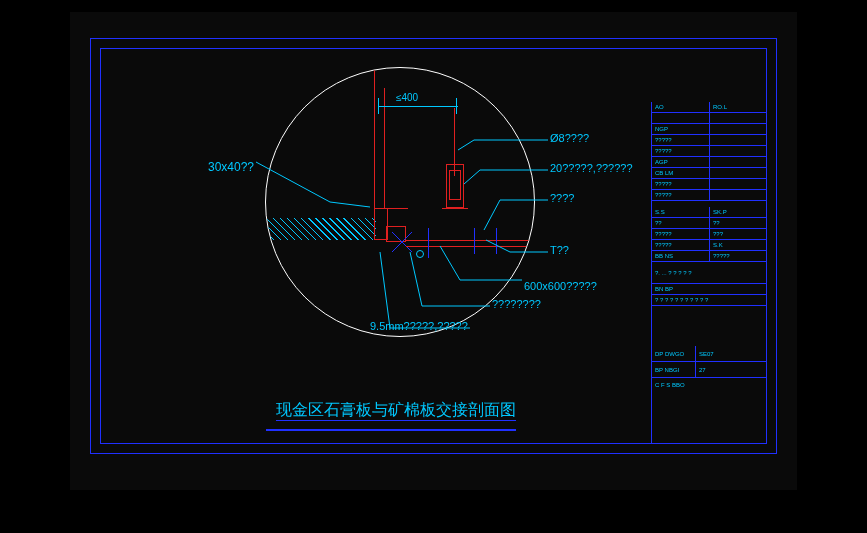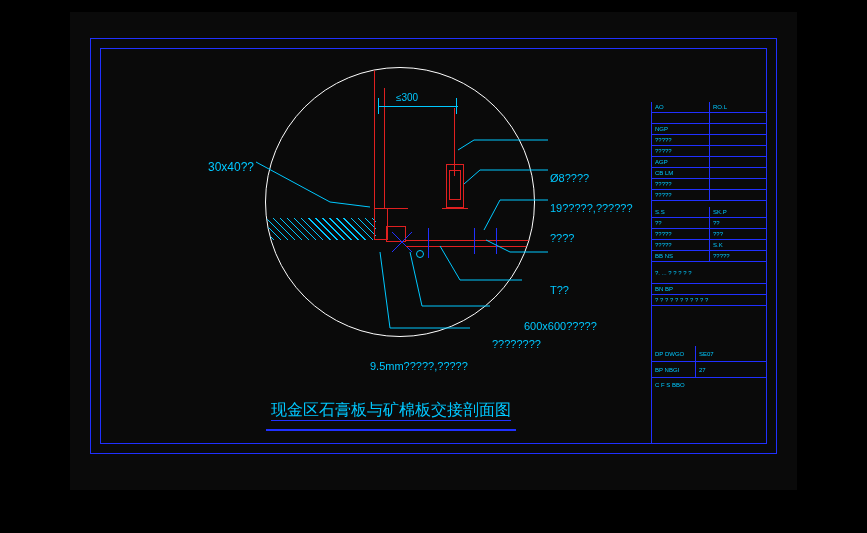--- a/index.html
+++ b/index.html
@@ -65,29 +65,29 @@
   }
   .redline { position: absolute; background: #e02020; }
   .blueline { position: absolute; background: #2030ff; }
   .cyanline { position: absolute; background: #00c8ff; }
   .hatch {
     position: absolute;
     background-image: repeating-linear-gradient(45deg, #00c8ff 0 1px, transparent 1px 5px);
   }
 
   .label { position: absolute; color: #00c8ff; font-size: 12px; white-space: nowrap; }
-  .label.small { font-size: 11px; margin-top: 40px; }
+  .label.small { font-size: 11px; }
   .dim { position: absolute; color: #00c8ff; font-size: 10px; }
 
   .title-box {
     position: absolute;
     left: 196px;
     top: 388px;
     width: 250px;
-    text-align: center;
+    text-align: right;
   }
   .title-text {
     color: #00c8ff;
     font-size: 16px;
     text-decoration: underline;
     text-decoration-color: #2030ff;
     text-underline-offset: 5px;
   }
   .title-under {
     height: 2px;
@@ -222,36 +222,36 @@
     <div style="position:absolute;left:183px;top:102px;width:12px;height:30px;border:1px solid #e02020"></div>
     <div class="redline" style="left:176px;top:140px;width:26px;height:1px"></div>
 
     <div class="blueline" style="left:208px;top:160px;width:1px;height:26px"></div>
     <div class="blueline" style="left:230px;top:160px;width:1px;height:26px"></div>
     <div class="blueline" style="left:162px;top:160px;width:1px;height:30px"></div>
 
     <div class="cyanline" style="left:150px;top:182px;width:1px;height:12px;border:1px solid #00c8ff;border-radius:50%;width:8px;height:8px;background:none"></div>
   </div>
 
-  <div class="dim" style="left:326px;top:80px">≤300</div>
+  <div class="dim" style="left:326px;top:80px">≤400</div>
 
   <svg style="position:absolute;left:0;top:0;width:100%;height:100%;pointer-events:none">
     <path d="M 186 150 L 260 190 L 300 195" stroke="#00c8ff" stroke-width="1" fill="none"></path>
     <path d="M 478 128 L 404 128 L 388 138" stroke="#00c8ff" stroke-width="1" fill="none"></path>
     <path d="M 478 158 L 410 158 L 394 172" stroke="#00c8ff" stroke-width="1" fill="none"></path>
     <path d="M 478 188 L 430 188 L 414 218" stroke="#00c8ff" stroke-width="1" fill="none"></path>
     <path d="M 478 240 L 440 240 L 416 228" stroke="#00c8ff" stroke-width="1" fill="none"></path>
     <path d="M 452 268 L 390 268 L 370 234" stroke="#00c8ff" stroke-width="1" fill="none"></path>
     <path d="M 420 294 L 352 294 L 340 240" stroke="#00c8ff" stroke-width="1" fill="none"></path>
     <path d="M 400 316 L 320 316 L 310 240" stroke="#00c8ff" stroke-width="1" fill="none"></path>
   </svg>
 
   <div class="label" style="left:138px;top:148px">30x40??</div>
   <div class="label small" style="left:480px;top:120px">Ø8????</div>
-  <div class="label small" style="left:480px;top:150px">19?????,??????</div>
+  <div class="label small" style="left:480px;top:150px">20?????,??????</div>
   <div class="label small" style="left:480px;top:180px">????</div>
   <div class="label small" style="left:480px;top:232px">T??</div>
   <div class="label small" style="left:454px;top:268px">600x600?????</div>
   <div class="label small" style="left:422px;top:286px">????????</div>
   <div class="label small" style="left:300px;top:308px">9.5mm?????,?????</div>
 
   <div class="title-box">
     <span class="title-text">现金区石膏板与矿棉板交接剖面图</span>
     <div class="title-under"></div>
   </div>

